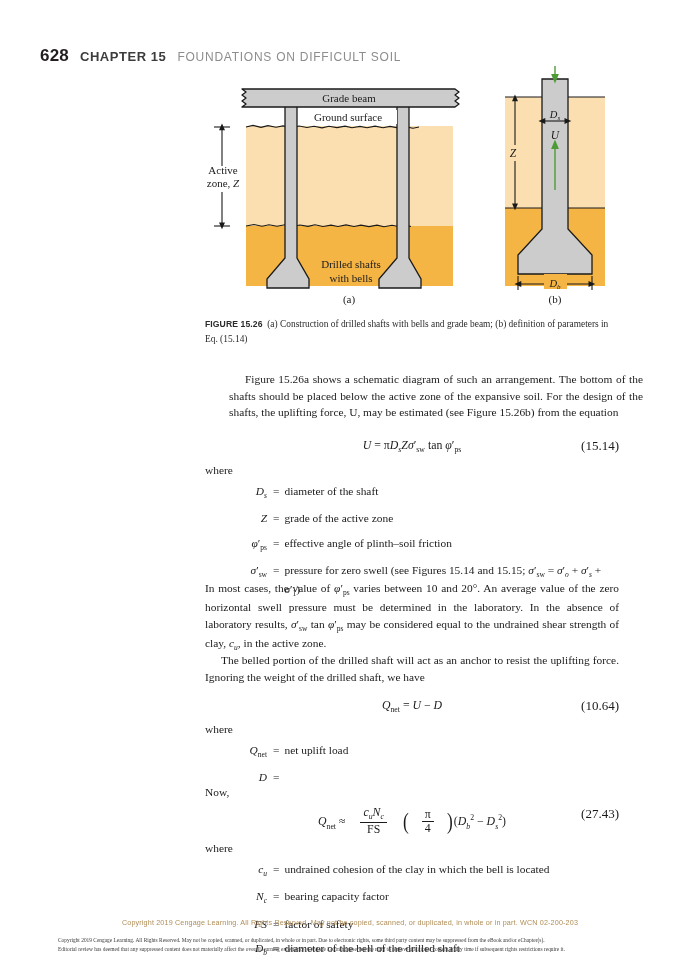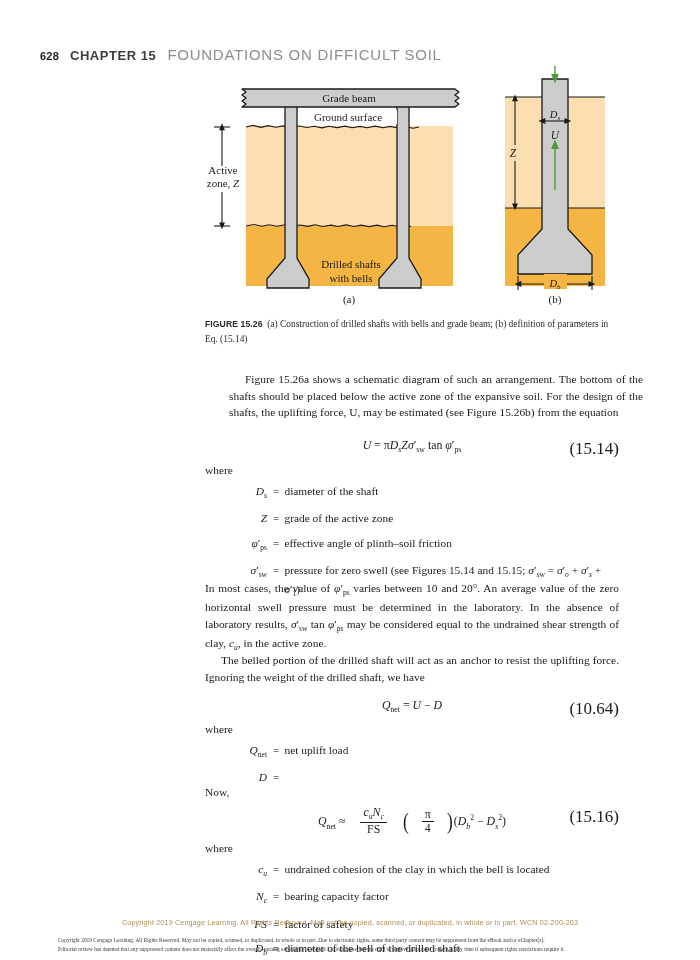--- a/index.html
+++ b/index.html
@@ -20,33 +20,33 @@
   .runhead {
     position: absolute;
     left: 40px;
     top: 46px;
     display: flex;
     align-items: baseline;
     gap: 11px;
     font-family: "Liberation Sans", sans-serif;
   }
   .runhead .folio {
-    font-size: 11px;
+    font-size: 17px;
     font-weight: bold;
     color: #231f20;
     letter-spacing: .2px;
   }
   .runhead .chap {
     font-size: 13px;
     font-weight: bold;
     color: #3c3c3c;
     letter-spacing: .55px;
   }
   .runhead .chaptitle {
-    font-size: 15px;
+    font-size: 12px;
     color: #8d8d8d;
     letter-spacing: .75px;
   }
 
   
   #figure-block {
     position: absolute;
     left: 205px;
     top: 66px;
     width: 414px;
@@ -109,21 +109,21 @@
     position: relative;
     display: block;
     text-align: center;
     font-size: 11.8px;
   }
   .eqnum {
     position: absolute;
     right: 0;
     top: 0;
     font-style: normal;
-    font-size: 17px;
+    font-size: 13px;
   }
   .mi { font-style: italic; }
   .mo { font-style: normal; }
   sub, sup { font-size: 66%; font-style: normal; }
   .subi { font-style: italic; }
 
   .frac {
     display: inline-flex;
     flex-direction: column;
     vertical-align: middle;
@@ -345,21 +345,21 @@
   <div class="eqline">
     <span class="mi">Q</span><sub>net</sub> <span class="mo">≈</span>
     <span class="frac">
       <span class="num"><span class="mi">c</span><sub class="subi">u</sub><span class="mi">N</span><sub class="subi">c</sub></span>
       <span class="den mo">FS</span>
     </span>
     <span class="bigparen">(</span><span class="frac">
         <span class="num mo">π</span>
         <span class="den mo">4</span>
       </span><span class="bigparen">)</span><span class="mo">(</span><span class="mi">D</span><sub class="subi">b</sub><sup>2</sup> <span class="mo">−</span> <span class="mi">D</span><sub class="subi">s</sub><sup>2</sup><span class="mo">)</span>
-    <span class="eqnum">(15.16)</span>
+    <span class="eqnum">(27.43)</span>
   </div>
 </div>
 
 <div class="body-col" style="top:840px;">
   <p class="whereline">where</p>
 </div>
 
 <div class="body-col defs" style="top:861px;">
   <div class="defrow">
     <span class="dterm"><span class="mi">c</span><sub class="subi">u</sub></span>

